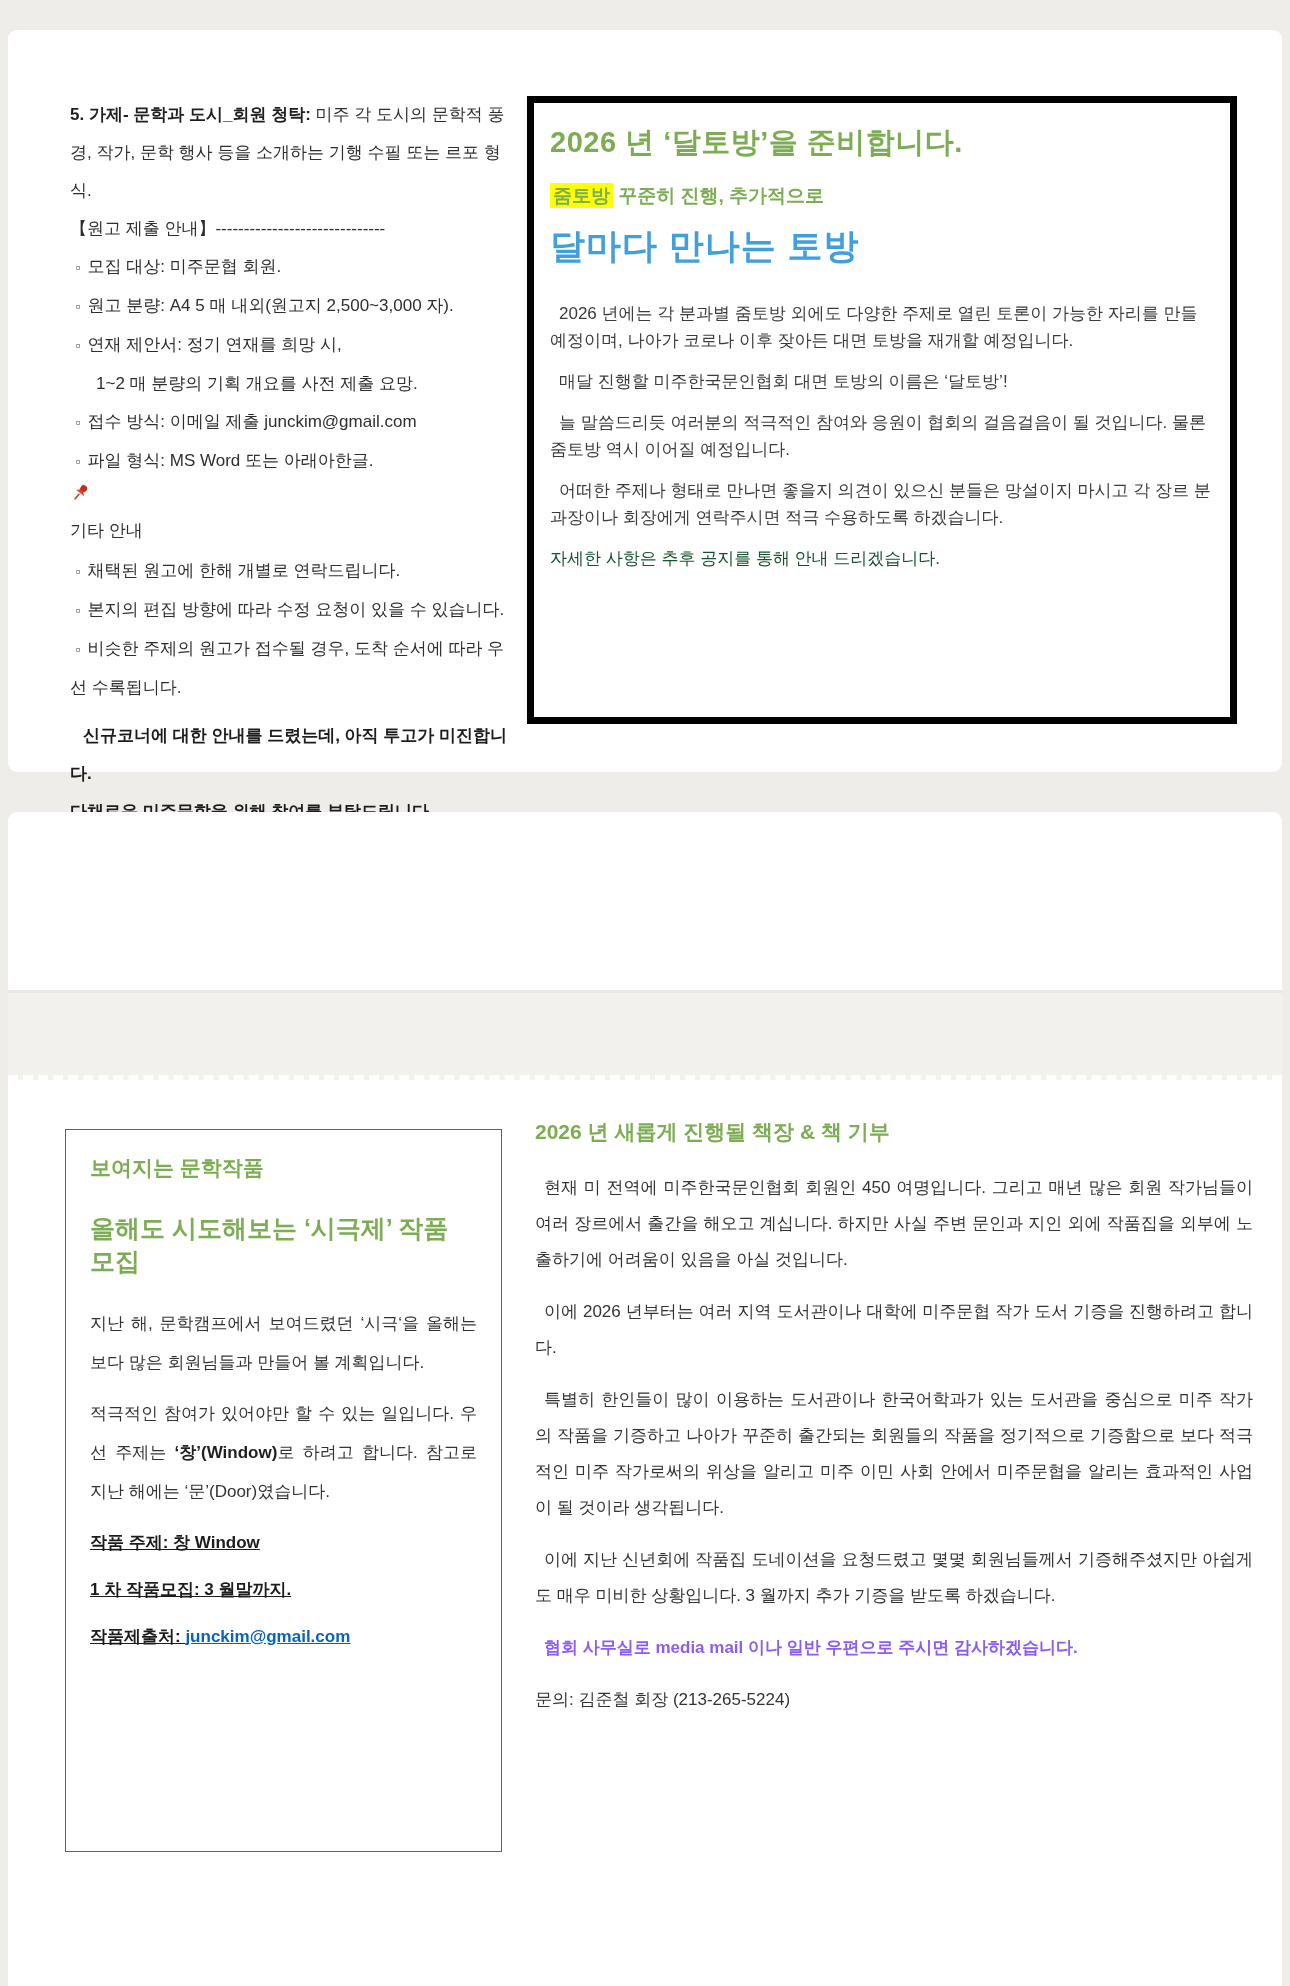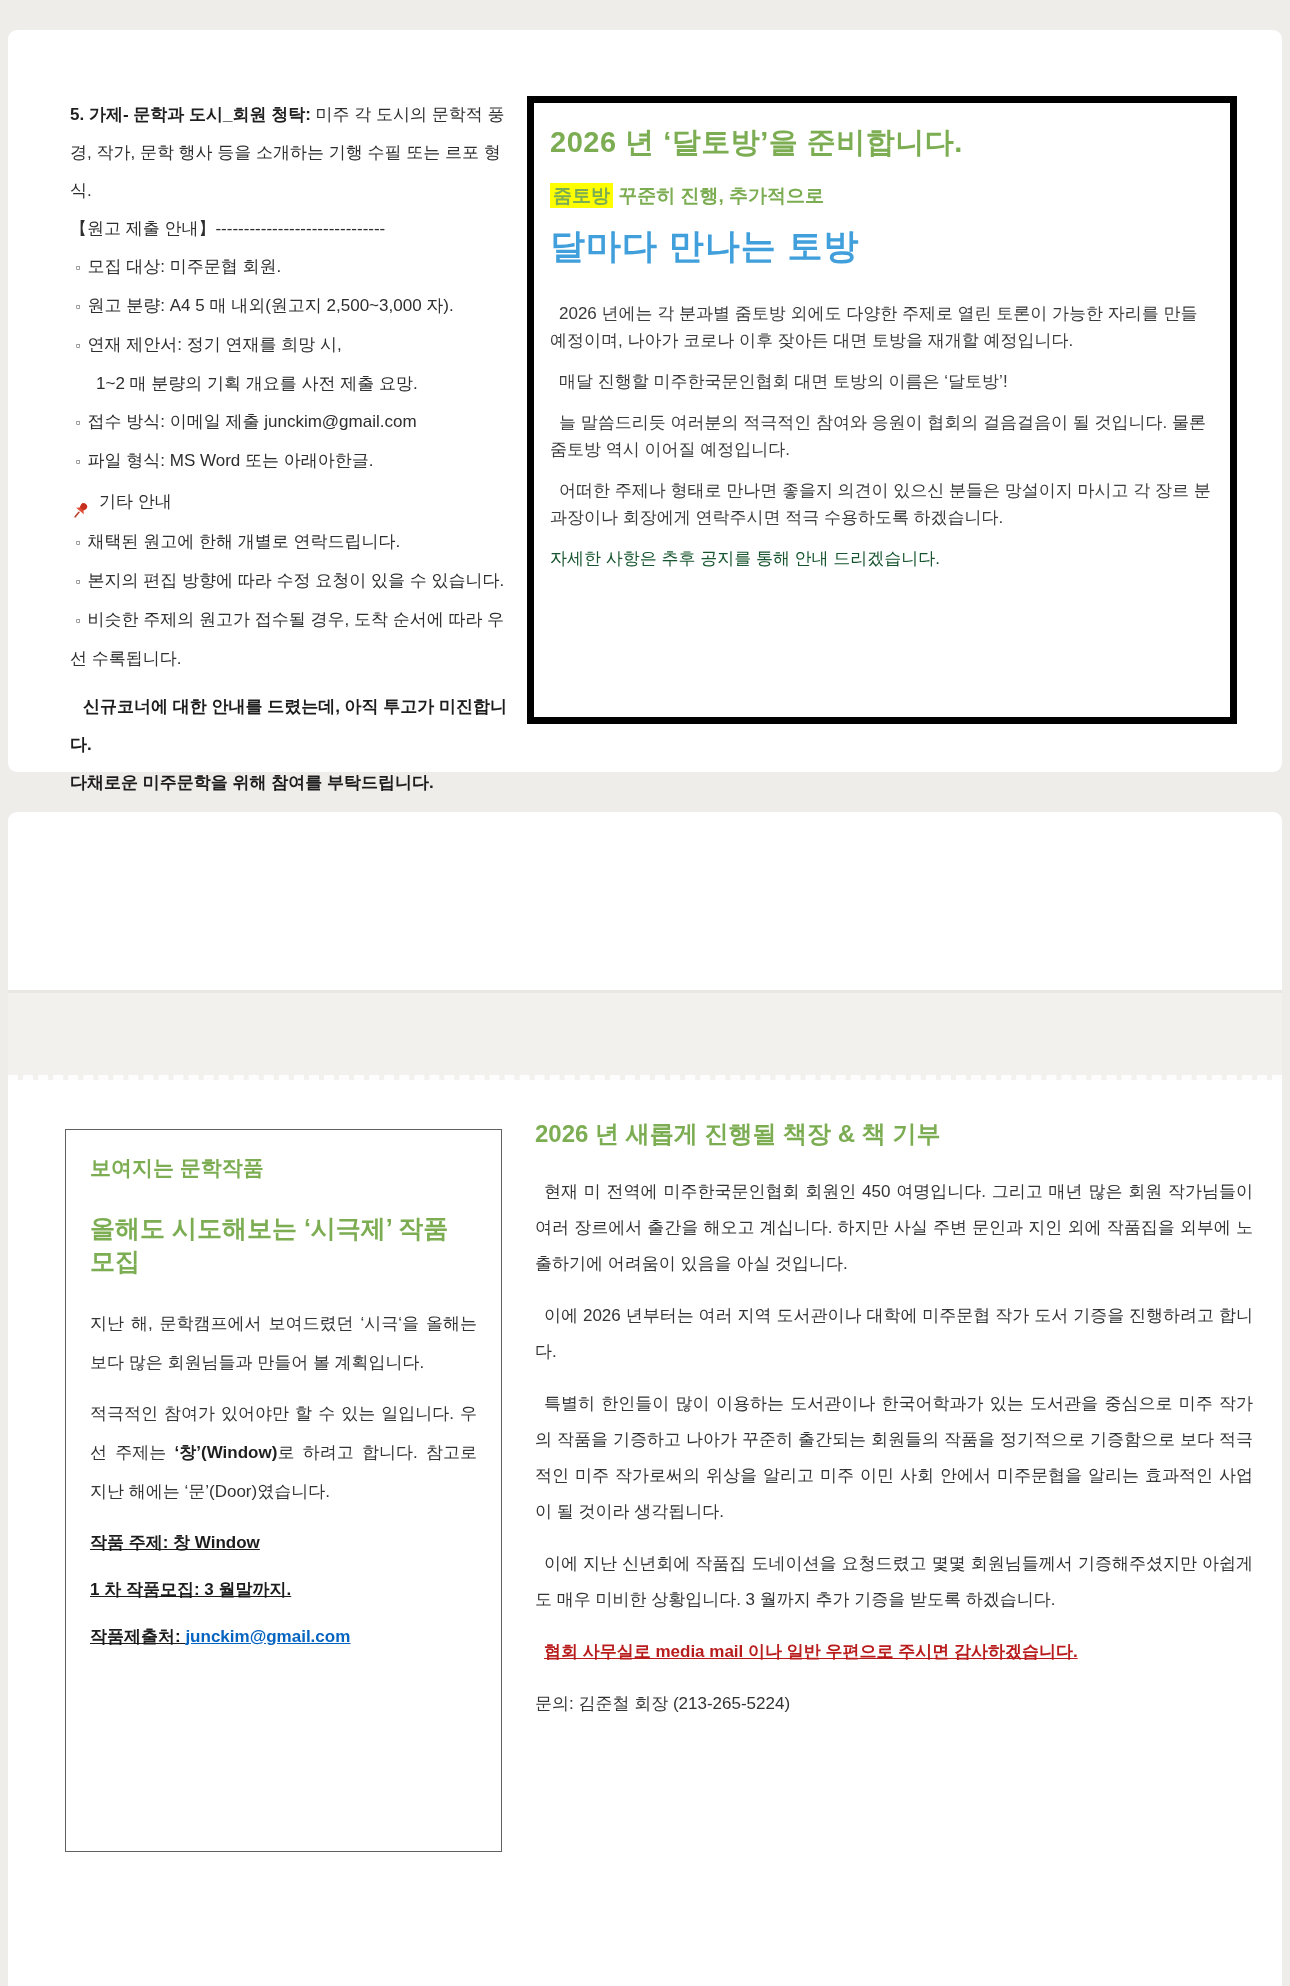--- a/index.html
+++ b/index.html
@@ -21,21 +21,21 @@
   
   #p4-left{
     position:absolute;left:62px;top:66px;width:450px;
     font-size:17px;line-height:38px;
   }
   #p4-left .blk{margin:0;}
   .lead-bold{font-weight:700;color:#1f1f1f;}
   .bullet-row{white-space:nowrap;}
   .sq{font-size:13px;margin:0 7px 0 6px;color:#3a3a3a;}
   .indent1{padding-left:26px;}
-  .etc-head{display:flex;align-items:flex-end;gap:9px;margin:2px 0;}
+  .etc-head{display:flex;align-items:flex-start;gap:9px;margin:2px 0;flex-direction:column;}
   .pin{width:20px;height:20px;flex:0 0 auto;}
   .closing{font-weight:700;color:#1c1c1c;margin-top:10px;}
   .closing .l1{text-indent:13px;}
   .pagenum{font-weight:700;text-align:center;width:440px;margin-top:4px;}
 
   
   #p4-box{
     position:absolute;left:519px;top:66px;width:710px;height:628px;
     box-sizing:border-box;border:7px solid #000000;
     padding:14px 16px;overflow:hidden;background:#fff;
@@ -61,23 +61,23 @@
     box-sizing:border-box;border:1px solid #616161;
     padding:16px 24px 10px;overflow:hidden;background:#fff;
   }
   .p5-kicker{font-size:21px;font-weight:700;color:#7cad53;margin:8px 0 30px;}
   .p5-title{font-size:25px;font-weight:700;color:#7cad53;margin:0 0 26px;}
   .p5-p{font-size:17px;line-height:39px;text-align:justify;margin:0 0 12px;color:#333;}
   .p5-bold{font-size:17px;font-weight:700;line-height:39px;margin:8px 0 0;color:#1c1c1c;text-decoration:underline;}
   a.mail-link{color:#0563c1;text-decoration:underline;font-weight:700;cursor:pointer;}
 
   #p5-right{position:absolute;left:527px;top:306px;width:718px;}
-  .p5r-title{font-size:24px;font-weight:700;color:#7cad53;margin:0 0 24px;}
+  .p5r-title{font-size:21px;font-weight:700;color:#7cad53;margin:0 0 24px;}
   .p5r-p{font-size:17px;line-height:36px;text-align:justify;text-indent:9px;margin:0 0 16px;color:#333;}
-  .p5r-p.bold{font-weight:700;color:#b91c1c;text-decoration:underline;}
+  .p5r-p.bold{font-weight:700;color:#8b5cf6;}
   .p5r-contact{font-size:17px;line-height:36px;text-indent:0;margin:0;color:#333;}
 </style>
 </head>
 <body>
 
 <div class="card" id="card1">
 
   <div id="p4-left">
     <p class="blk"><span class="lead-bold">5. 가제- 문학과 도시_회원 청탁:</span><span> 미주 각 도시의 문학적 풍경, 작가, 문학 행사 등을 소개하는 기행 수필 또는 르포 형식.</span></p>
 

